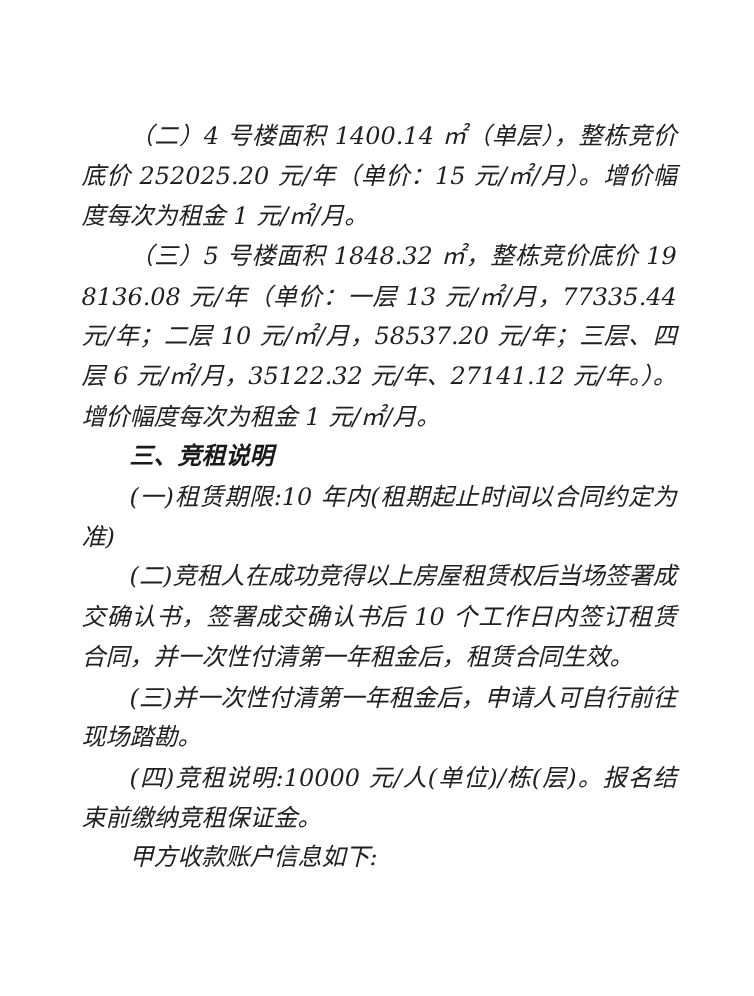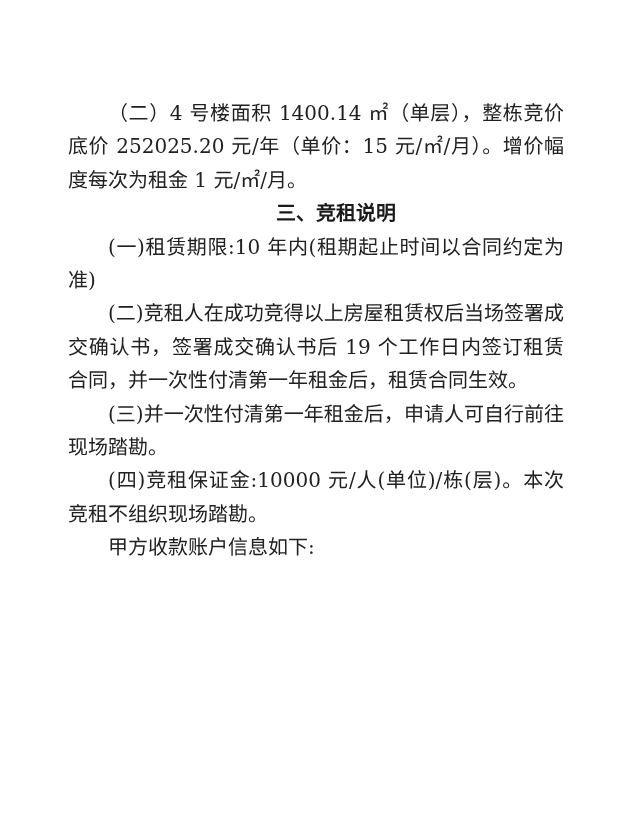--- a/index.html
+++ b/index.html
@@ -20,34 +20,36 @@
     font-size: 20px;
     line-height: 33.4px;
     color: #212121;
   }
   .page p {
     margin: 0;
     padding: 0;
     text-indent: 2em;
     text-align: justify;
     word-break: break-all;
+    font-style: italic;
   }
   .page p.heading {
     font-family: "DejaVu Sans", "Liberation Sans", sans-serif;
     font-weight: 700;
     color: #1a1a1a;
-    text-align: center;
+    text-align: left;
     word-break: keep-all;
   }
 </style>
 </head>
 <body>
 
 <div class="page">
   <p class="body">（二）4 号楼面积 1400.14 ㎡（单层），整栋竞价底价 252025.20 元/年（单价：15 元/㎡/月）。增价幅度每次为租金 1 元/㎡/月。</p>
+  <p class="body">（三）5 号楼面积 1848.32 ㎡，整栋竞价底价 198136.08 元/年（单价：一层 13 元/㎡/月，77335.44 元/年；二层 10 元/㎡/月，58537.20 元/年；三层、四层 6 元/㎡/月，35122.32 元/年、27141.12 元/年。）。增价幅度每次为租金 1 元/㎡/月。</p>
   <p class="heading">三、竞租说明</p>
   <p class="body">(一)租赁期限:10 年内(租期起止时间以合同约定为准)</p>
-  <p class="body">(二)竞租人在成功竞得以上房屋租赁权后当场签署成交确认书，签署成交确认书后 19 个工作日内签订租赁合同，并一次性付清第一年租金后，租赁合同生效。</p>
+  <p class="body">(二)竞租人在成功竞得以上房屋租赁权后当场签署成交确认书，签署成交确认书后 10 个工作日内签订租赁合同，并一次性付清第一年租金后，租赁合同生效。</p>
   <p class="body">(三)并一次性付清第一年租金后，申请人可自行前往现场踏勘。</p>
-  <p class="body">(四)竞租保证金:10000 元/人(单位)/栋(层)。本次竞租不组织现场踏勘。</p>
+  <p class="body">(四)竞租说明:10000 元/人(单位)/栋(层)。报名结束前缴纳竞租保证金。</p>
   <p class="body">甲方收款账户信息如下:</p>
 
 </div>
 
 </body></html>

